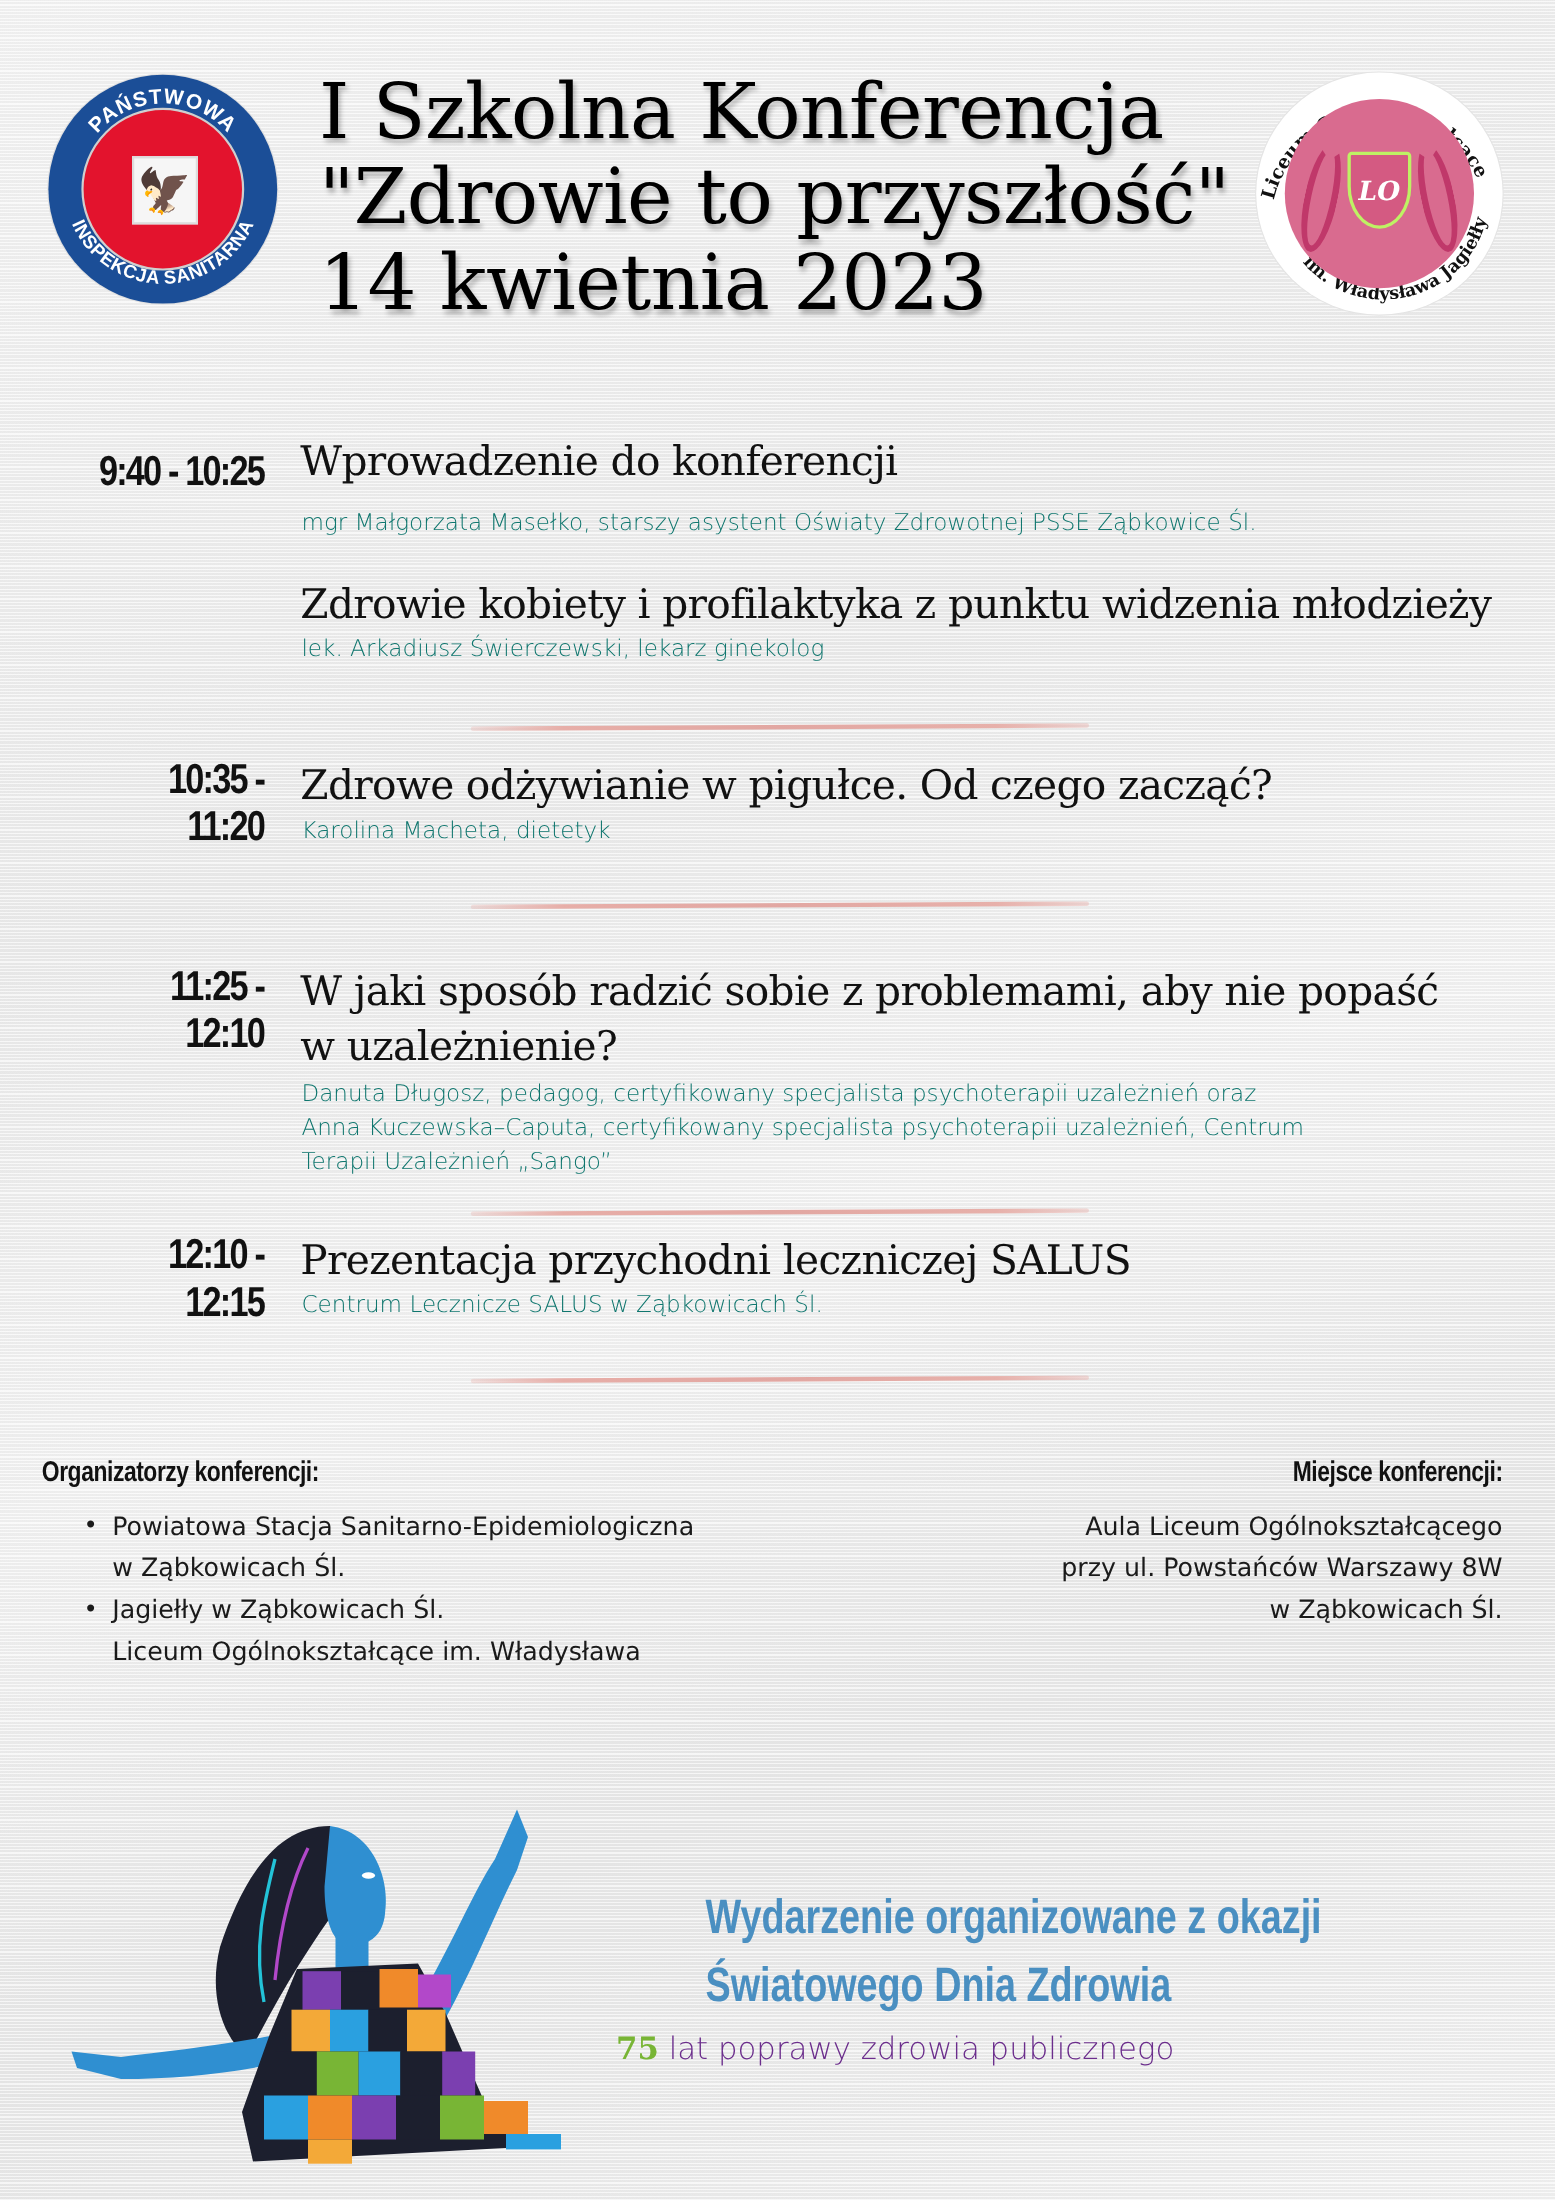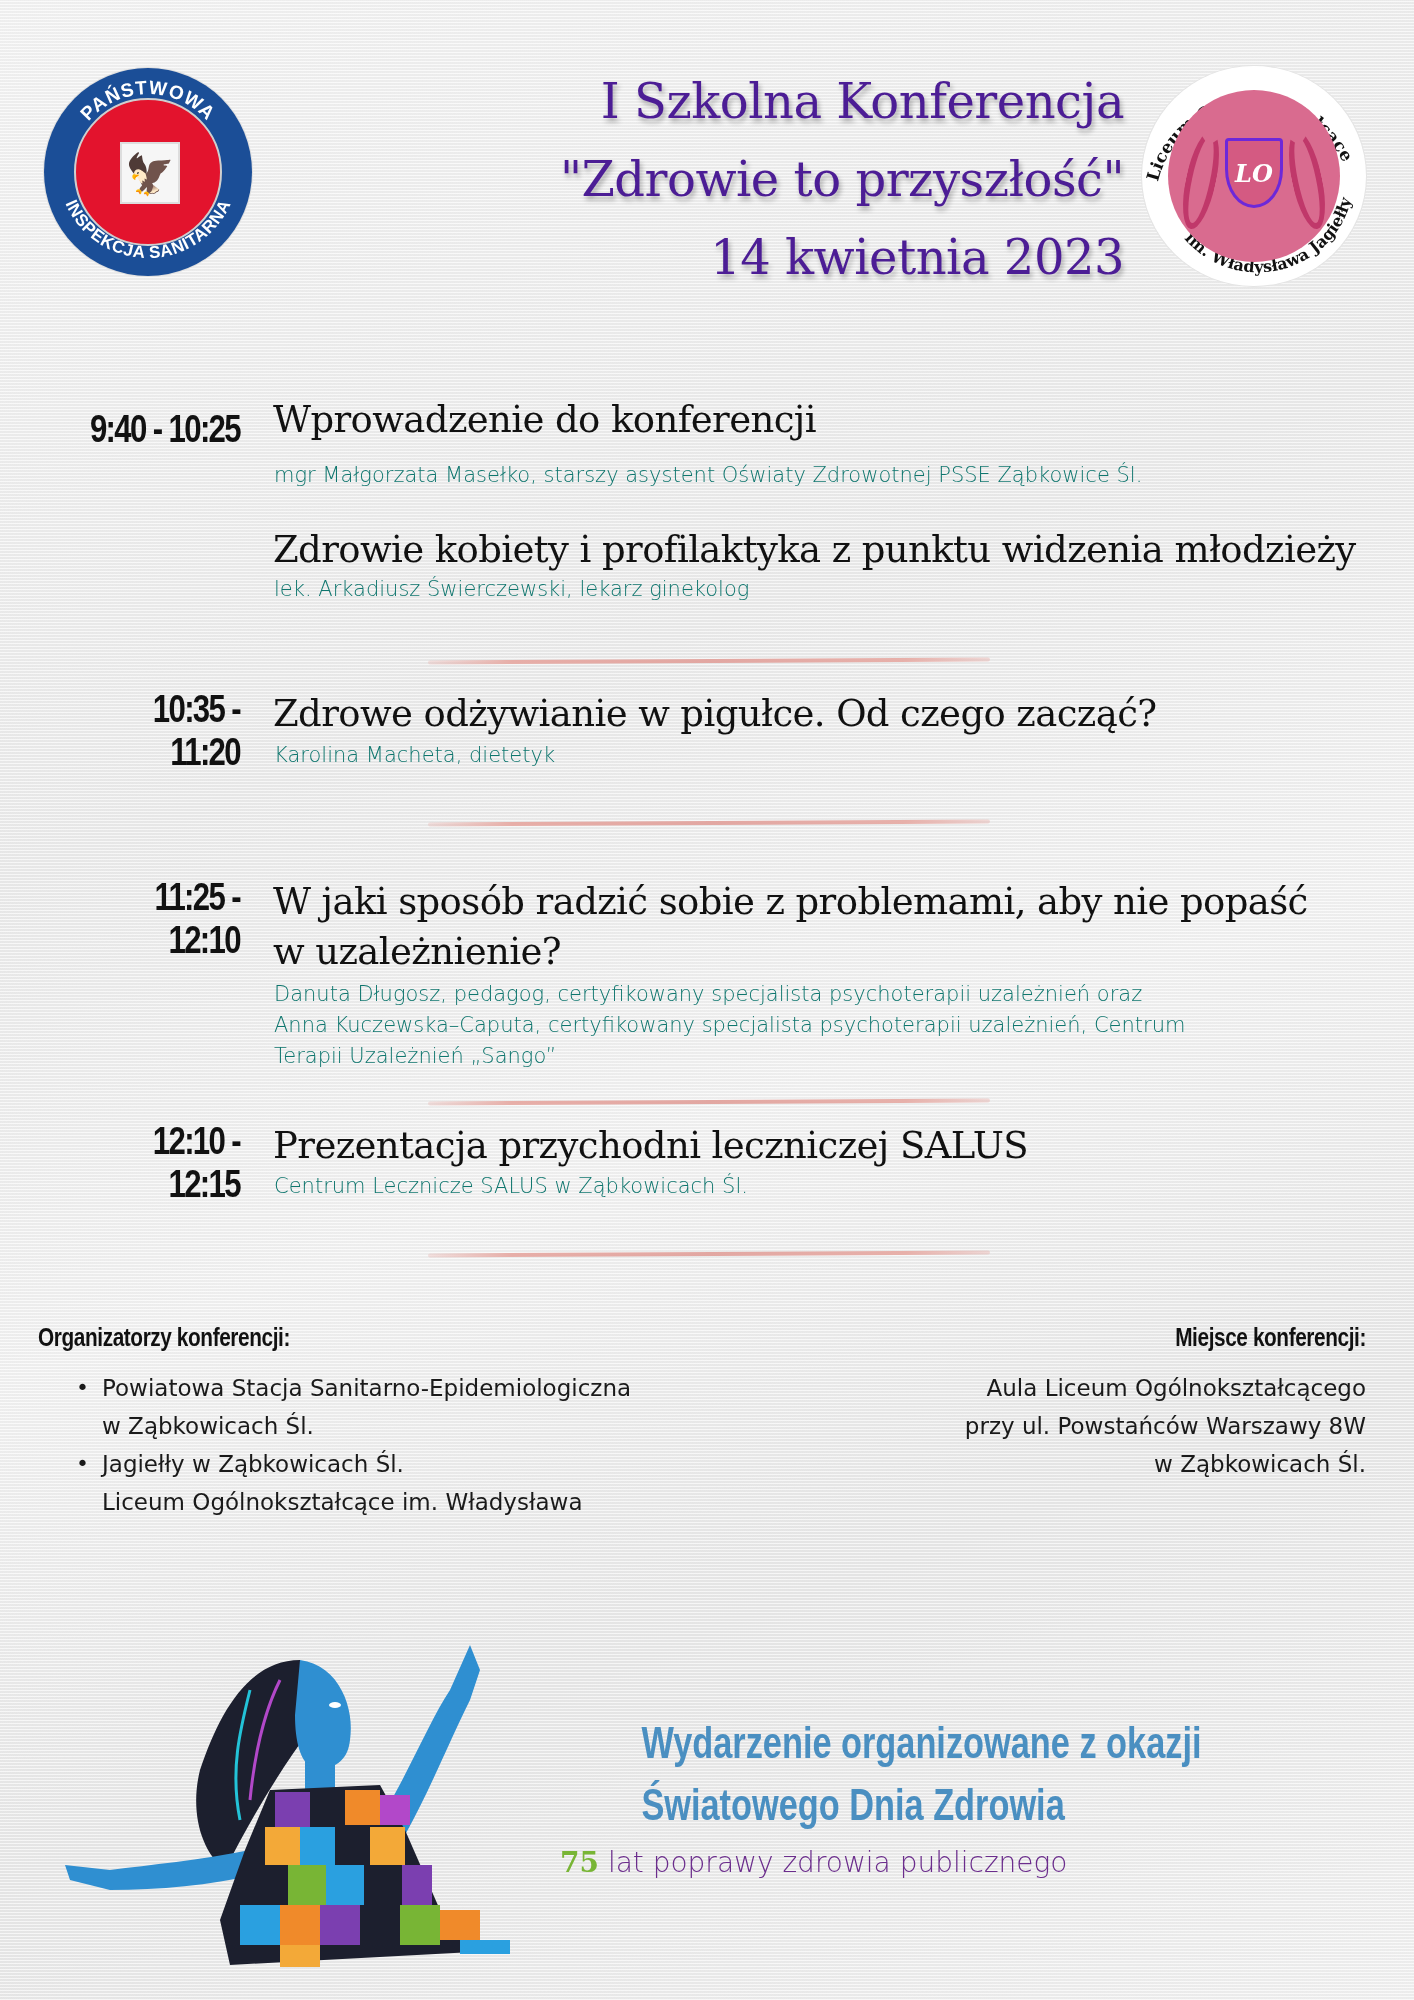--- a/index.html
+++ b/index.html
@@ -38,35 +38,35 @@
     left: 1142px; top: 66px; width: 224px; height: 220px; border-radius: 50%;
     background: #ffffff; box-shadow: 0 0 0 1px #e4e4e4;
   }
   .logo-lo .ring-text { position: absolute; inset: 0; }
   .logo-lo .pink {
     position: absolute; left: 26px; top: 24px; width: 172px; height: 172px; border-radius: 50%;
     background: #d96b8f;
   }
   .logo-lo .shield {
     position: absolute; left: 57px; top: 48px; width: 58px; height: 70px;
-    background: #d45a82; border: 3px solid #6d28d9;
+    background: #d45a82; border: 3px solid #bef264;
     border-radius: 4px 4px 30px 30px / 4px 4px 40px 40px;
   }
   .logo-lo .lo-text {
     position: absolute; left: 0; top: 18px; width: 100%; text-align: center;
     font-family: "DejaVu Serif", serif; font-style: italic; color: #fff; font-size: 24px; font-weight: bold;
   }
   .logo-lo .swirl {
     position: absolute; top: 40px; width: 30px; height: 100px; border: 6px solid #c0386a;
     border-radius: 50%; border-top-color: transparent;
   }
 
   .main-title {
-    left: 290px; top: 62px; width: 834px; text-align: right;
-    font-family: "DejaVu Serif", serif; font-size: 48px; line-height: 78px; color: #4c1d95;
+    left: 290px; top: 62px; width: 834px; text-align: left;
+    font-family: "DejaVu Serif", serif; font-size: 70px; line-height: 78px; color: #000000;
     text-shadow: 2px 4px 5px rgba(0,0,0,0.28);
     letter-spacing: -0.5px;
   }
 
   
   .time {
     position: absolute; width: 200px; text-align: right; left: 40px;
     font-family: "Liberation Sans", sans-serif; font-size: 38px; font-weight: bold;
     letter-spacing: -2px; transform: scaleX(0.82); transform-origin: right center;
     color: #111;

